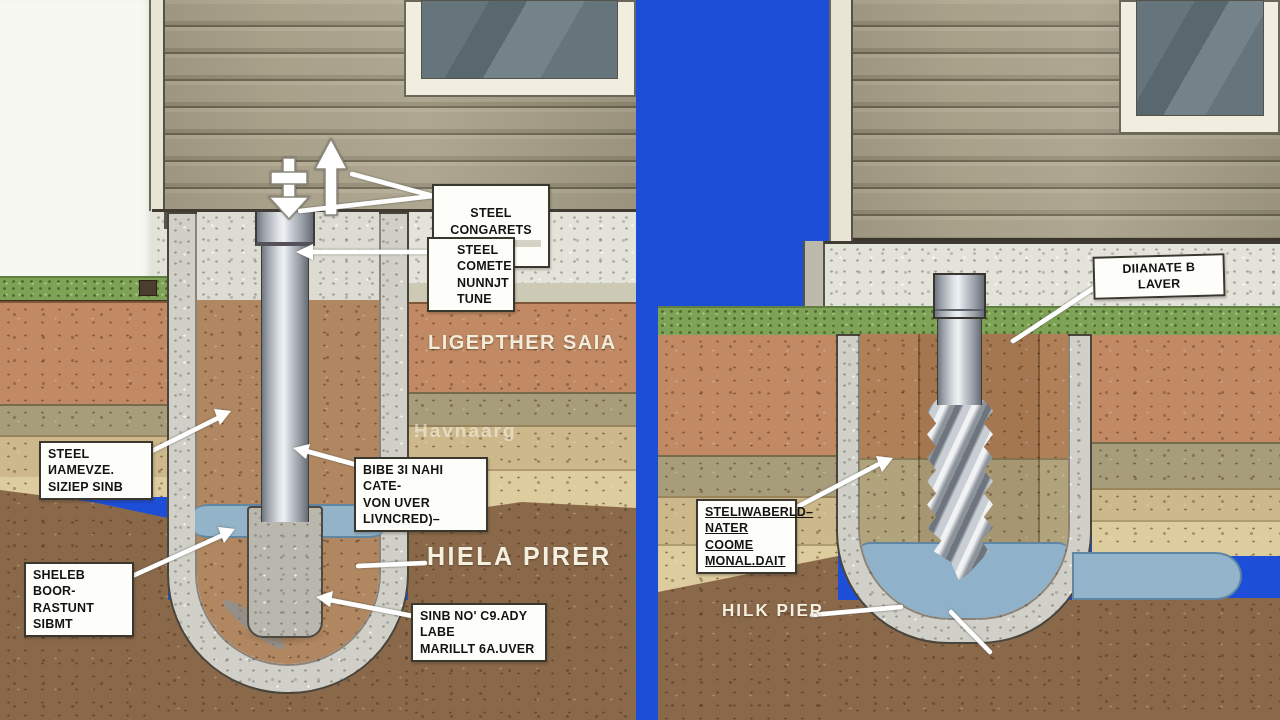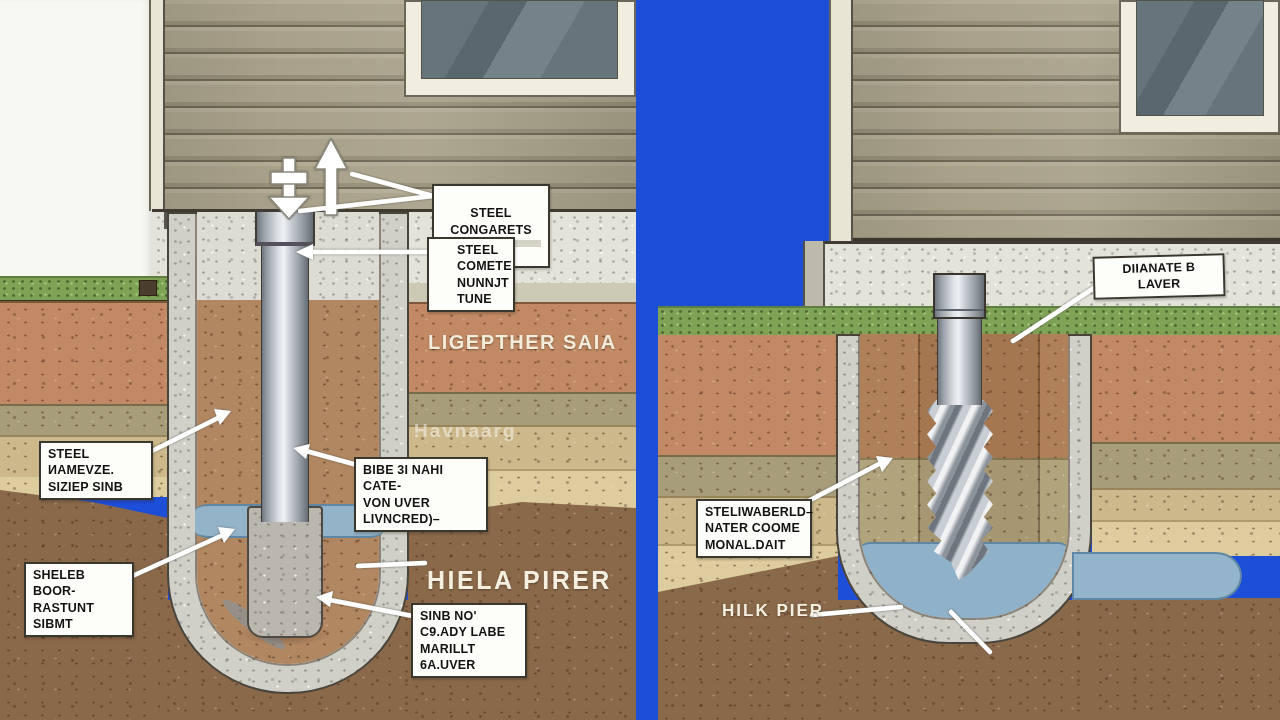--- a/index.html
+++ b/index.html
@@ -185,29 +185,29 @@
   </svg>
 
   <div class="label-box" style="left:432px;top:184px;width:118px;text-align:center;">
     <span>STEEL CONGARETS</span>
     <div style="height:7px;background:#d5d2c6;margin-top:2px;"></div>
   </div>
   <div class="label-box" style="left:427px;top:237px;width:88px;padding-left:28px;"><span>STEEL COMETE
 NUNNJT TUNE</span></div>
   <div class="label-box" style="left:354px;top:457px;width:134px;"><span>BIBE 3I NAHI CATE-
 VON UVER LIVNCRED)–</span></div>
-  <div class="label-box" style="left:411px;top:603px;width:116px;"><span>SINB NO' C9.ADY LABE
+  <div class="label-box" style="left:411px;top:603px;width:136px;"><span>SINB NO' C9.ADY LABE
 MARILLT 6A.UVER</span></div>
   <div class="label-box" style="left:39px;top:441px;width:114px;"><span>STEEL ИAMEVZE.
 SIZIEP SINB</span></div>
   <div class="label-box" style="left:24px;top:562px;width:110px;"><span>SHELEB BOOR-
 RASTUNT SIBMT</span></div>
   <div class="label-box" style="left:1093px;top:255px;width:132px;transform:rotate(-1.5deg);text-align:center;"><span>DIIANATE B LAVER</span></div>
-  <div class="label-box" style="left:696px;top:499px;width:116px;"><span>STELIWABERLD–
+  <div class="label-box" style="left:696px;top:499px;width:101px;text-decoration:underline;"><span>STELIWABERLD–
 NATER COOME
 MONAL.DAIT</span></div>
 
   <div class="soil-text" style="left:428px;top:331px;font-size:20px;color:#f3ecdb;">LIGEPTHER SAIA</div>
   <div class="soil-text" style="left:414px;top:420px;font-size:19px;color:rgba(255,255,255,.48);letter-spacing:2px;text-shadow:none;filter:blur(.4px);">Havnaarg</div>
-  <div class="soil-text" style="left:427px;top:566px;font-size:25px;letter-spacing:2.5px;">HIELA PIRER</div>
+  <div class="soil-text" style="left:427px;top:542px;font-size:25px;letter-spacing:2.5px;">HIELA PIRER</div>
   <div class="soil-text" style="left:722px;top:601px;font-size:17px;letter-spacing:2px;">HILK PIER</div>
 
 </div>
 
 </body></html>

